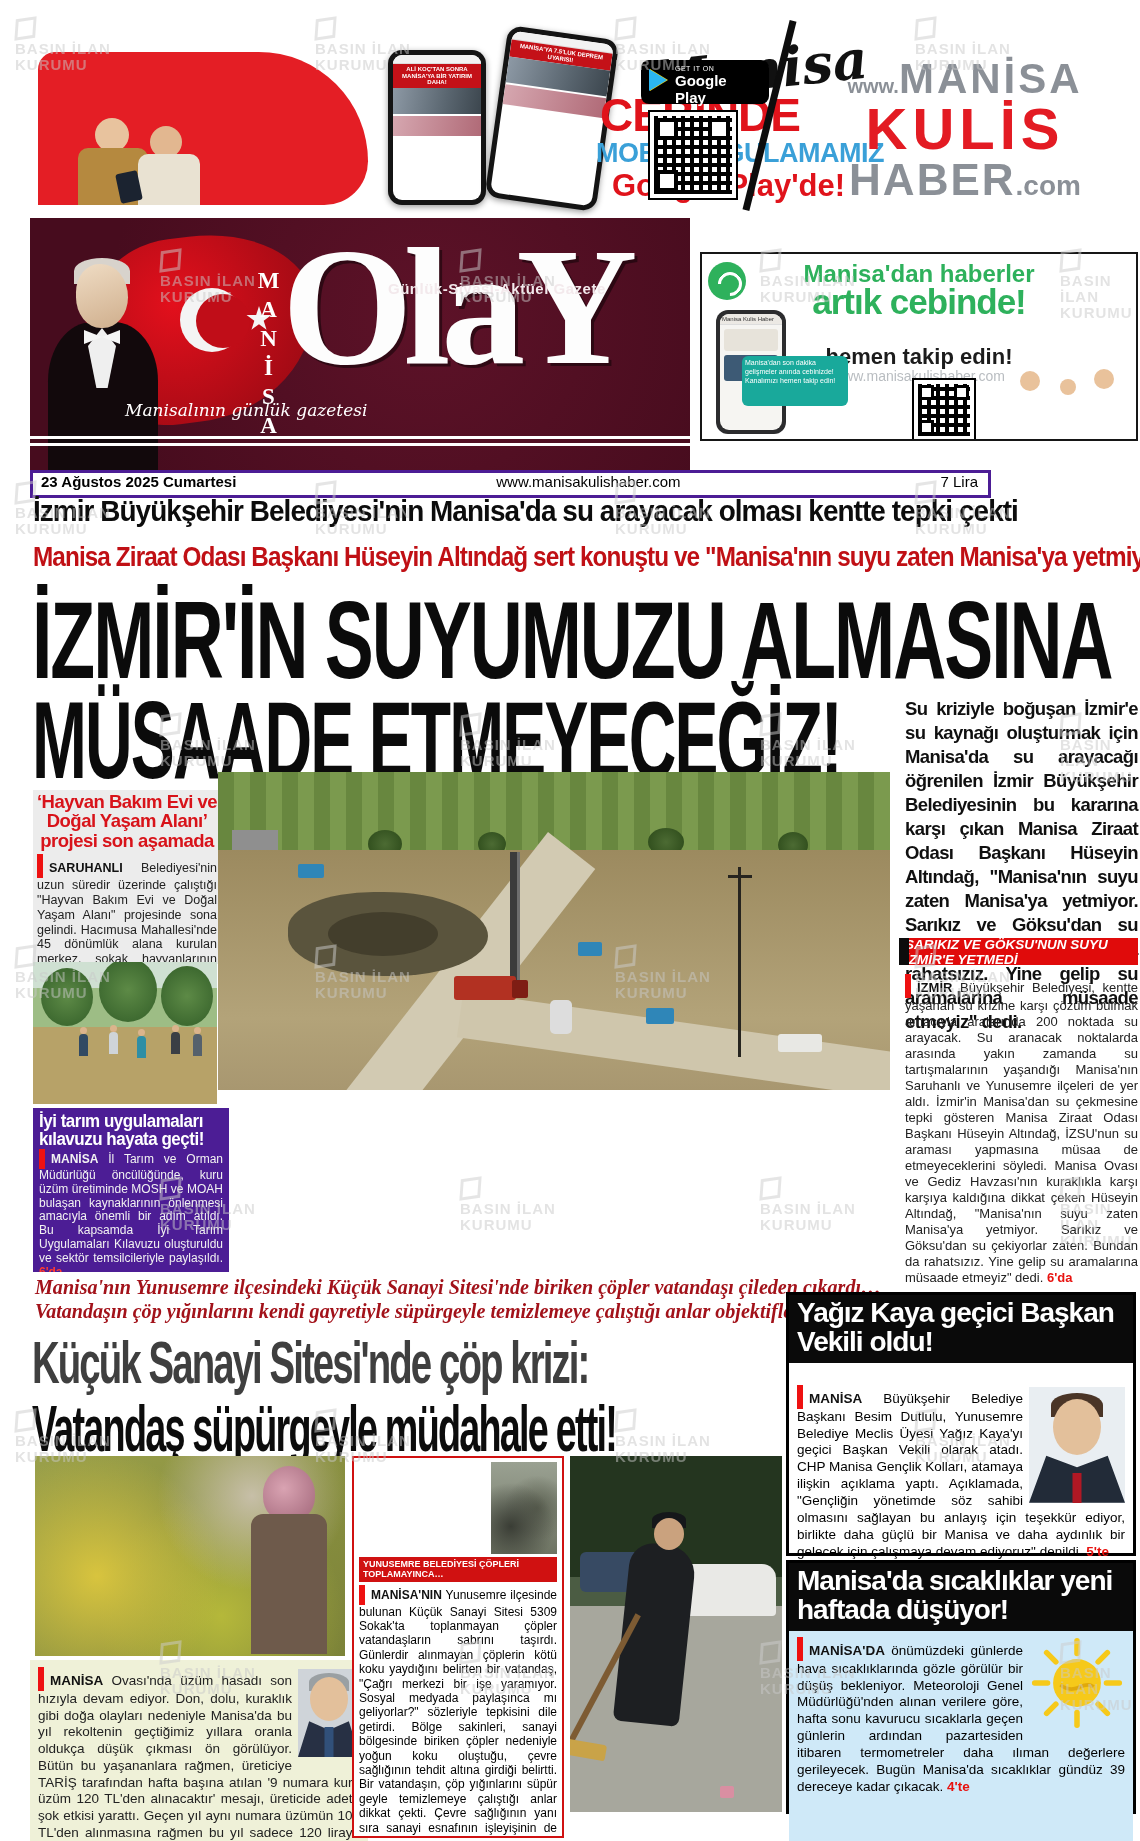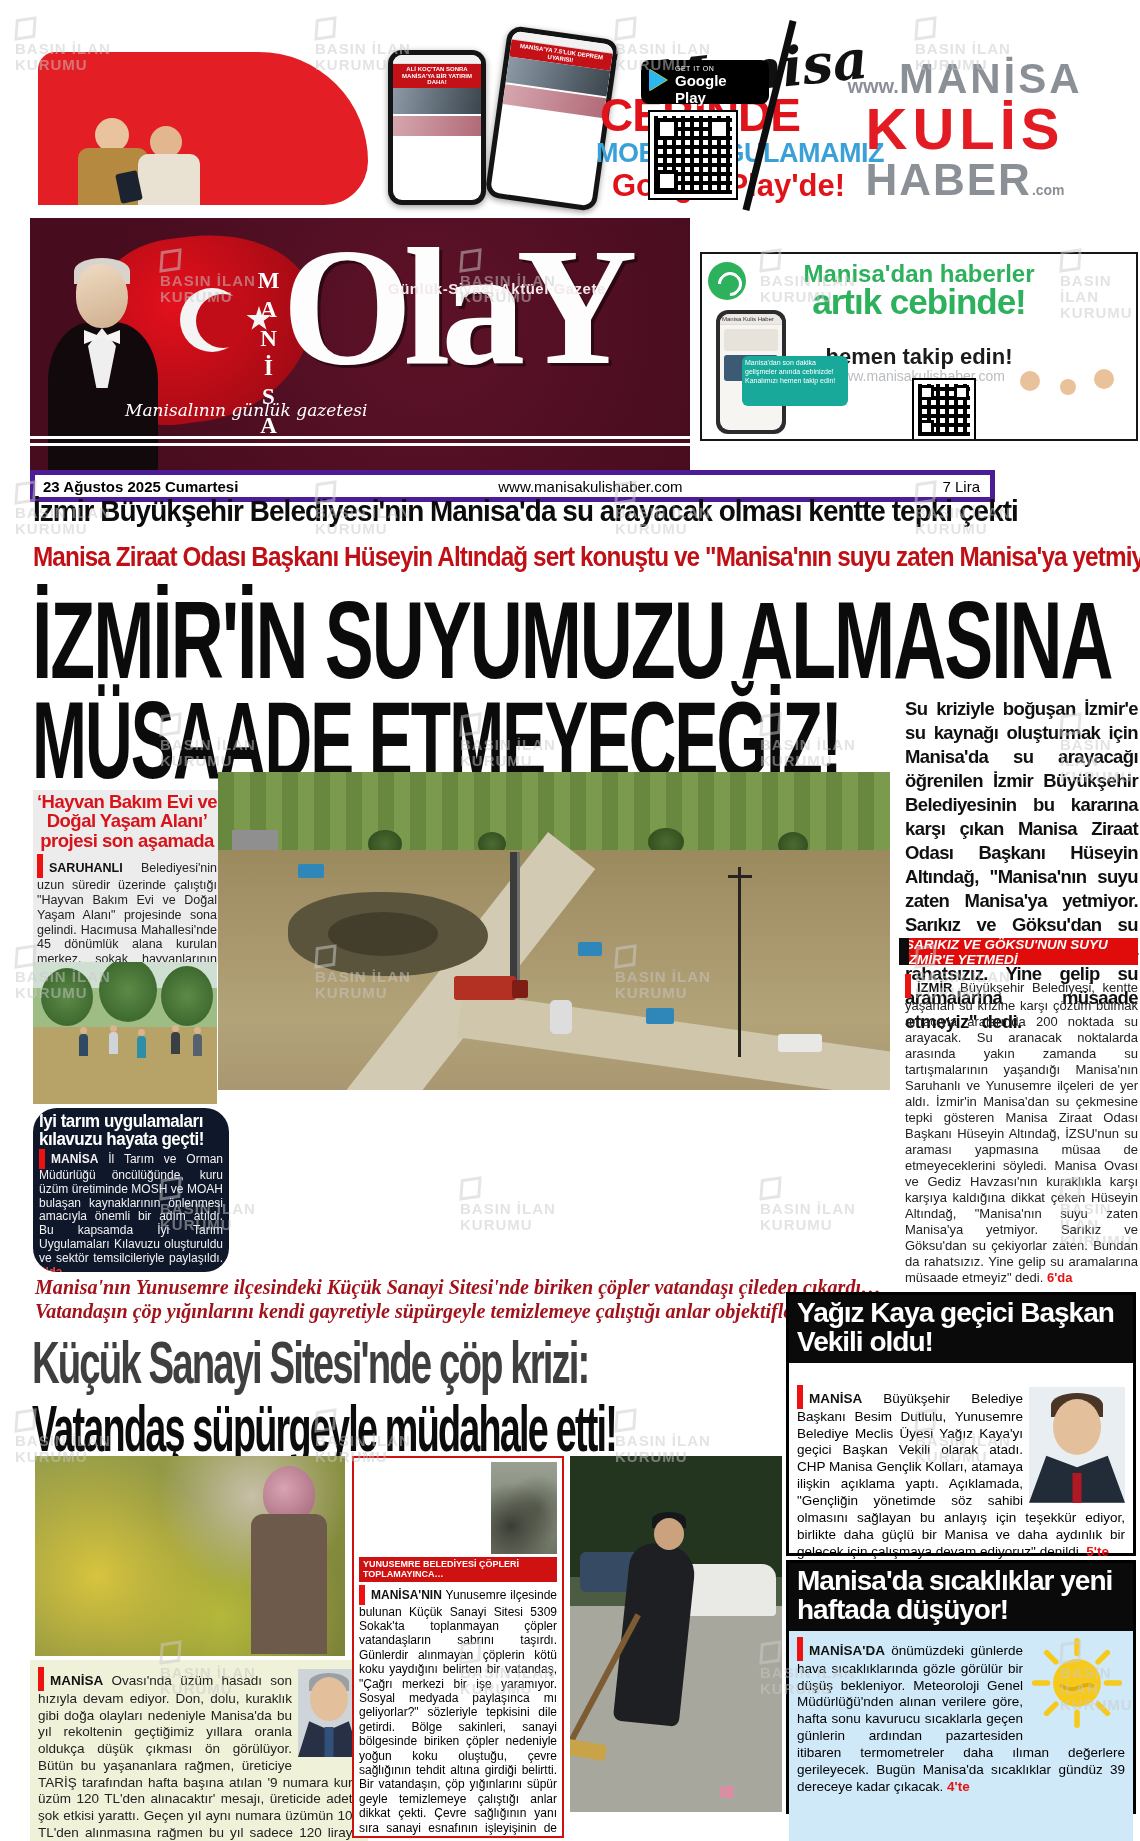--- a/index.html
+++ b/index.html
@@ -73,22 +73,22 @@
   .wa-phone{left:14px;top:56px;width:70px;height:124px;background:#2c2c2e;border-radius:12px;}
   .wa-screen{position:absolute;inset:4px;background:#f6f5f2;border-radius:9px;overflow:hidden;}
   .wa-chtitle{font-size:6px;color:#333;background:#ece9e4;padding:2px;border-bottom:1px solid #ddd;}
   .wa-bubble{left:40px;top:102px;width:100px;height:44px;background:#19a99b;border-radius:6px;color:#fff;
              font-size:7px;padding:3px;line-height:1.25;}
   .wa-qr{left:212px;top:126px;width:52px;height:52px;}
   .wa-family{right:4px;bottom:4px;width:130px;height:72px;border-radius:6px;
              background:linear-gradient(110deg,#f0d9c2,#d9a97e 45%,#b9capt 0),linear-gradient(110deg,#f0d9c2,#d9a97e 55%,#caa273);}
   .fam-head{position:absolute;border-radius:50%;background:#e9c29b;}
   
-  #dateline{left:30px;top:470px;width:955px;height:22px;border:5px solid #4c1d95;background:#fff;
-            display:flex;align-items:center;font-size:15px;}
+  #dateline{left:30px;top:470px;width:955px;height:22px;border:3px solid #4c1d95;background:#fff;
+            display:flex;font-size:15px;}
   .dl-date{font-weight:bold;margin-left:8px;}
   .dl-site{flex:1;text-align:center;}
   .dl-price{font-weight:normal;margin-right:10px;}
   #kicker1{left:33px;top:494px;font-size:30px;font-weight:800;color:#0c0c0c;letter-spacing:-1px;
            transform:scaleX(.93);transform-origin:left top;white-space:nowrap;}
   #kicker2{left:33px;top:542px;font-size:27px;font-weight:800;color:#c01015;letter-spacing:-1px;
            transform:scaleX(.9);transform-origin:left top;white-space:nowrap;}
   .bighl{font-weight:900;color:#0b0b0b;white-space:nowrap;transform-origin:left top;letter-spacing:-3px;
          font-family:"Liberation Sans",sans-serif;}
   #hl1{left:32px;top:576px;font-size:108px;transform:scale(.68,1.02);}
@@ -101,21 +101,21 @@
   .prefdark{color:#ff3b30;font-weight:bold;}
   
   #animal-panel{left:33px;top:790px;width:184px;height:170px;background:#ececec;padding:2px;}
   .animal-hl{color:#d8131a;font-weight:800;font-size:18.5px;line-height:1.05;text-align:center;letter-spacing:-.5px;}
   #animal-body{font-size:12.5px;line-height:1.18;}
   #photo-animal{left:33px;top:962px;width:184px;height:142px;overflow:hidden;
       background:linear-gradient(#cfe0d2 0 18%,#9dbd85 18% 46%,#b7a268 46% 100%);}
   .tree{position:absolute;background:radial-gradient(circle,#5d8a46,#3f6b31 70%);border-radius:50%;}
   .fig{position:absolute;width:9px;height:22px;border-radius:4px 4px 0 0;}
   .fig::before{content:"";position:absolute;left:1px;top:-7px;width:7px;height:7px;border-radius:50%;background:#dbb48c;}
-  #farm-box{left:33px;top:1108px;width:184px;height:154px;background:#0f172a;color:#fff;padding:5px 6px;overflow:hidden;border-radius:24px;}
+  #farm-box{left:33px;top:1108px;width:184px;height:154px;background:#4c1d95;color:#fff;padding:5px 6px;overflow:hidden;}
   .farm-hl{font-weight:800;font-size:17.5px;line-height:1.02;letter-spacing:-.5px;transform:scaleX(.97);transform-origin:left top;}
   #farm-body{font-size:12px;line-height:1.16;color:#f2f2f2;text-align:justify;margin-top:4px;}
   
   #aerial{left:218px;top:772px;width:672px;height:318px;background:#a39364;overflow:hidden;}
   .ap-fields{position:absolute;left:0;top:0;width:100%;height:78px;
      background:repeating-linear-gradient(90deg,#68873f 0 16px,#7b9a4e 16px 32px);}
   .ap-tree{position:absolute;background:radial-gradient(circle,#4c6b33,#33511f 75%);border-radius:50%;}
   .ap-dirt{position:absolute;left:0;top:78px;width:100%;height:240px;background:linear-gradient(#9c8a5f,#b3a379 70%,#a89770);}
   .ap-mud{position:absolute;left:70px;top:120px;width:200px;height:84px;background:#5a543d;border-radius:45% 55% 50% 50%;}
   .ap-mud2{position:absolute;left:110px;top:140px;width:110px;height:44px;background:#433e2c;border-radius:50%;}
@@ -238,21 +238,21 @@
     </div>
 
     <div class="abs slash" style="left:766px;top:18px;width:7px;height:195px;"></div>
 
     <div class="abs" style="left:800px;top:58px;width:330px;text-align:center;">
       <div style="font-size:42px;line-height:1;">
         <span class="kl-gray" style="font-size:20px;">www.</span><span class="kl-gray" style="letter-spacing:3px;">MANİSA</span>
       </div>
       <div class="kl-red" style="font-size:58px;line-height:1;letter-spacing:5px;">KULİS</div>
       <div style="font-size:44px;line-height:1;">
-        <span class="kl-gray" style="letter-spacing:2px;">HABER</span><span class="kl-gray" style="font-size:14px;">.com</span>
+        <span class="kl-gray" style="letter-spacing:2px;">HABER</span><span class="kl-gray" style="font-size:28px;">.com</span>
       </div>
     </div>
   </div>
 
   <div class="abs" id="masthead">
     <div class="abs flag"></div>
     <div class="abs crescent"></div>
     <div class="abs crescent-in"></div>
     <div class="abs star"></div>
     <div class="abs ata">

